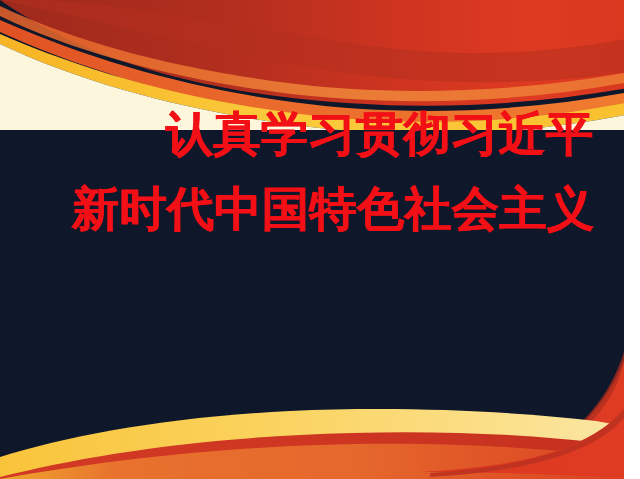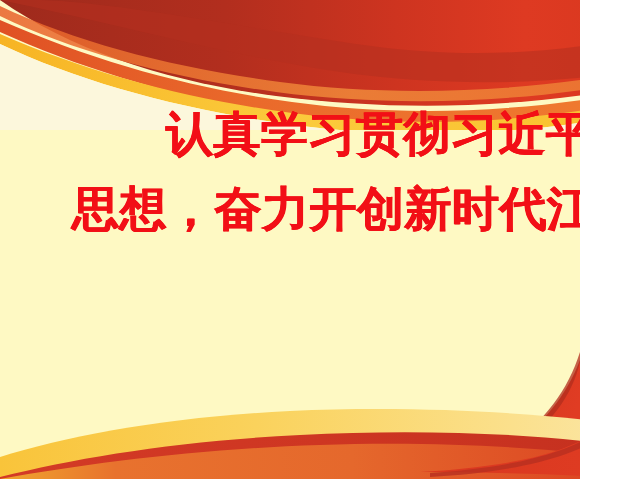--- a/index.html
+++ b/index.html
@@ -3,24 +3,24 @@
 <meta charset="utf-8">
 <title>Poster</title>
 <style>
   html, body {
     margin: 0;
     padding: 0;
     background: #ffffff;
   }
   #poster {
     position: relative;
-    width: 580px;
+    width: 624px;
     height: 479px;
     overflow: hidden;
-    background: #fef9c3;
+    background: #0f172a;
     font-family: "DejaVu Serif", "Liberation Serif", serif;
     -webkit-font-smoothing: antialiased;
   }
 
   
   .top-deco {
     position: absolute;
     left: 0;
     top: 0;
     width: 640px;
@@ -194,16 +194,16 @@
       <path d="M640,30 C624,58 596,78 556,92
                C520,104 470,110 420,113
                C500,113 580,116 640,120 Z" fill="url(#gBotRedRight)"></path>
       <path d="M640,24 C626,56 598,78 558,92 C524,104 478,111 430,114
                L430,118 C482,115 530,108 566,95 C608,80 632,58 640,30 Z" fill="#B83020" opacity="0.8"></path>
     </svg>
   </div>
 
   <div class="text-block">
     <div class="poster-line indent">认真学习贯彻习近平</div>
-    <div class="poster-line">思想，奋力开创新时代江</div>
+    <div class="poster-line">新时代中国特色社会主义</div>
   </div>
 
 </div>
 
 </body></html>

